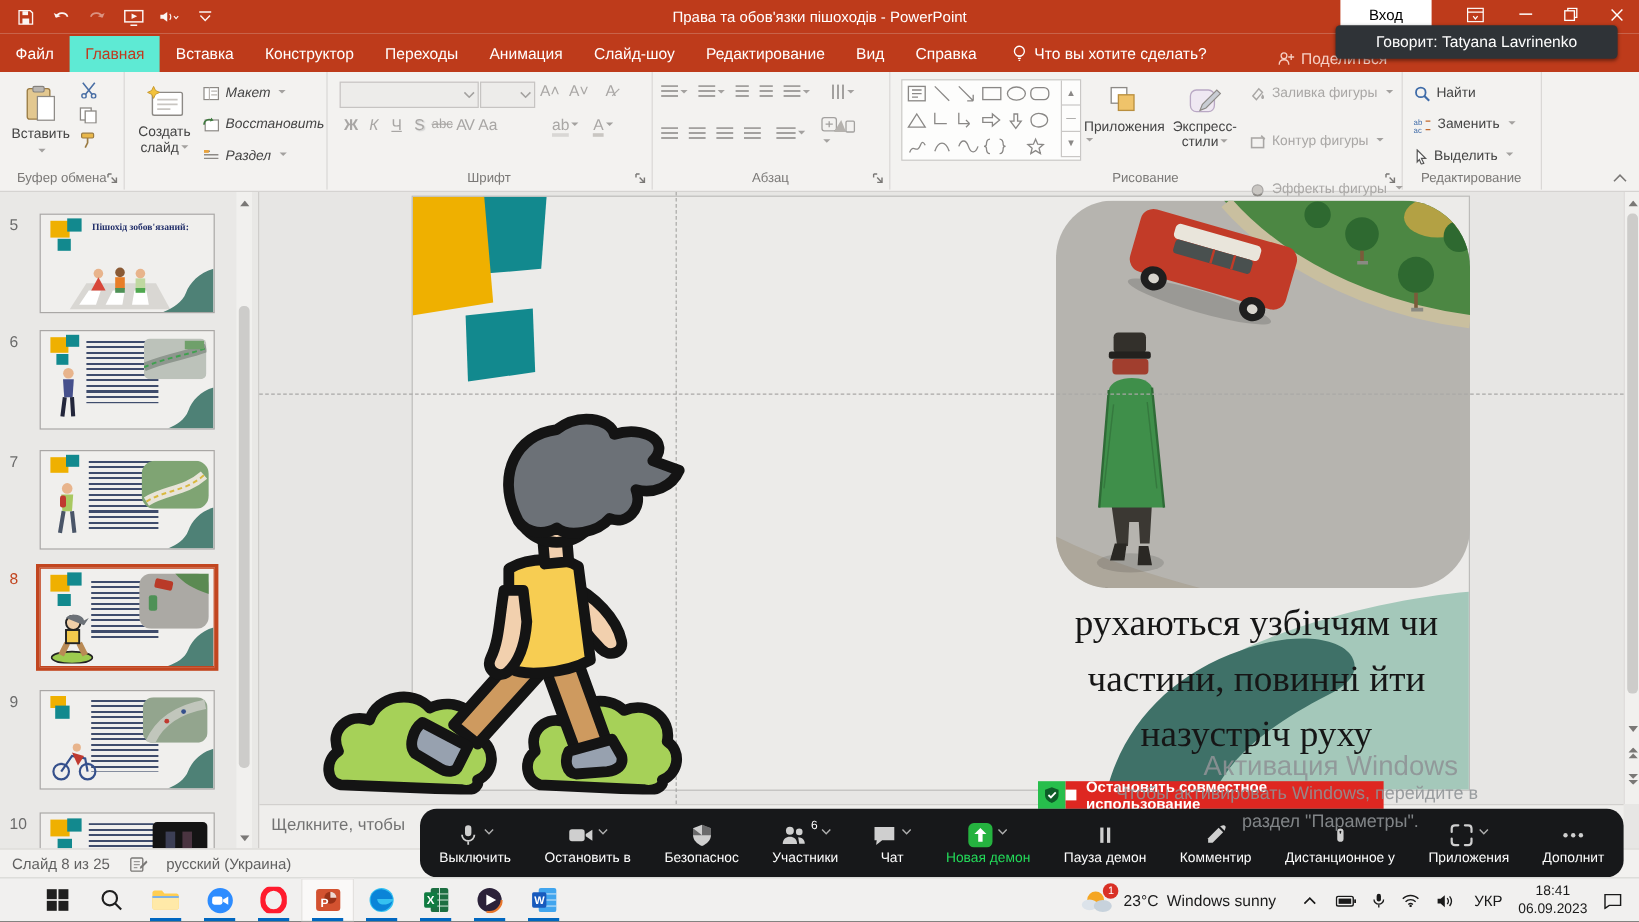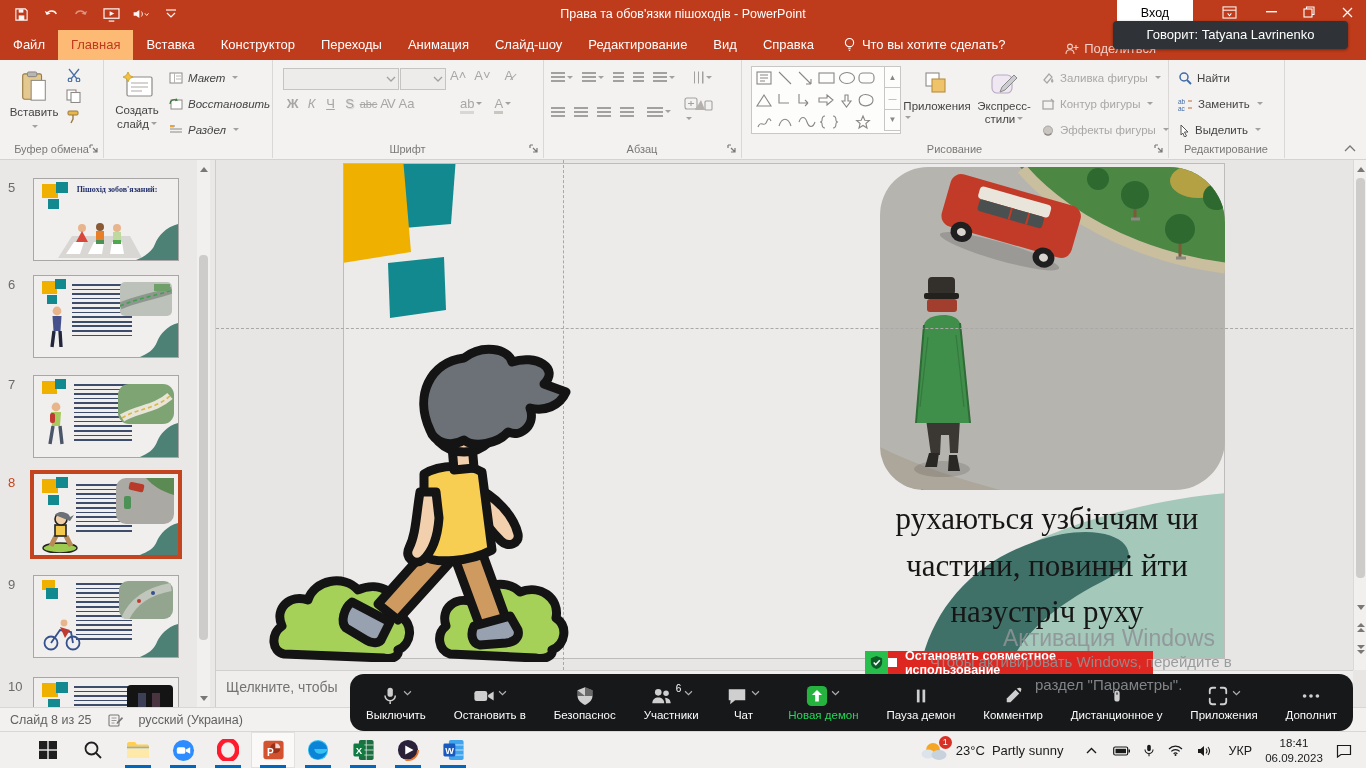--- a/index.html
+++ b/index.html
@@ -19,21 +19,21 @@
   .winctl{position:absolute;top:0;height:24px;display:flex;align-items:center;}
   .winbtn{width:34px;height:24px;display:flex;align-items:center;justify-content:center;}
 
   
   .toast{position:absolute;left:1113px;top:21px;width:235px;height:28px;background:#2F3337;border-radius:4px;
     color:#FEFEFE;font-size:13px;line-height:28px;text-align:center;z-index:60;box-shadow:0 1px 3px rgba(0,0,0,.4);}
 
   
   .tabbar{position:absolute;left:0;top:28px;width:1366px;height:32px;background:#BE3B1B;z-index:39;display:flex;align-items:flex-end;}
   .tab{color:#fff;font-size:13px;padding:7px 13px 8px 13px;white-space:nowrap;}
-  .tab.active{background:#fdba74;color:#C0391E;}
+  .tab.active{background:#5eead4;color:#C0391E;}
   .tellme{display:flex;align-items:center;gap:6px;color:#fff;font-size:13px;padding:7px 10px 8px 16px;white-space:nowrap;}
   .share{position:absolute;right:210px;bottom:4px;color:#F6CFC4;font-size:13px;display:flex;gap:5px;align-items:center;}
 
   
   .ribbon{position:absolute;left:0;top:60px;width:1366px;height:99px;background:#F3F2F0;border-bottom:1px solid #D5D3D1;z-index:30;}
   .rgroup{position:absolute;top:0;height:98px;border-right:1px solid #DAD8D6;}
   .rlabel{position:absolute;bottom:3px;left:0;right:0;text-align:center;font-size:11px;color:#7A7876;white-space:nowrap;}
   .launcher{position:absolute;bottom:4px;right:4px;width:10px;height:10px;}
   .bigbtn{display:flex;flex-direction:column;align-items:center;gap:3px;font-size:11.5px;color:#444;padding-top:7px;}
   .smallrow{display:flex;align-items:center;gap:5px;height:20px;font-size:11.5px;color:#444;white-space:nowrap;}
@@ -429,21 +429,21 @@
         </svg>
         <span><span>Приложения</span><span class="dd"></span></span>
       </div>
       <div class="abs bigbtn" style="left:232px;top:4px;width:62px;">
         <svg width="28" height="26" viewBox="0 0 28 26">
           <rect x="2" y="4" width="20" height="18" rx="5" fill="#EFE8F2" stroke="#B9A8C4" stroke-width="1.1"></rect>
           <path d="M12 16 L24 4 l3 3 -12 12 -5 2 Z" fill="#C9CDD4" stroke="#8D8A86" stroke-width="1"></path>
         </svg>
         <span style="text-align:center;line-height:1.15;"><span>Экспресс-</span><br><span>стили</span><span class="dd"></span></span>
       </div>
-      <div class="abs" style="left:300px;top:8px;display:flex;flex-direction:column;gap:6px;">
+      <div class="abs" style="left:300px;top:8px;display:flex;flex-direction:column;gap:20px;">
         <span class="smallrow dis">
           <svg width="14" height="13" viewBox="0 0 14 13">
               <path d="M3 8 L8 2 l3 3 -5 6 Z" fill="none" stroke="#A9A7A5" stroke-width="1.2"></path>
               <path d="M12 9 c0 2 2.4 2 2.4 0 c0 -1 -1.2 -2.4 -1.2 -2.4 s-1.2 1.4 -1.2 2.4 Z" fill="#A9A7A5" transform="translate(-2,0)"></path>
             </svg>
           <span>Заливка фигуры</span>
             <span class="dd"></span>
           </span>
         <span class="smallrow dis">
           <svg width="14" height="13" viewBox="0 0 14 13">
@@ -989,21 +989,21 @@
     <div class="tray">
       <span style="position:relative;margin-right:8px;">
         <svg width="28" height="22" viewBox="0 0 28 22">
             <circle cx="13" cy="10" r="7" fill="#F5A623"></circle>
             <ellipse cx="8" cy="14" rx="6.5" ry="4.5" fill="#DCE3EA"></ellipse>
             <ellipse cx="19" cy="15" rx="7.5" ry="5" fill="#C7D2DC"></ellipse>
           </svg>
         <span style="position:absolute;right:-4px;top:-4px;width:13px;height:13px;border-radius:50%;background:#D93025;color:#fff;font-size:9px;line-height:13px;text-align:center;">1</span>
       </span>
       <span>23°C</span>
-      <span style="margin:0 14px 0 7px;">Partly sunny</span>
+      <span style="margin:0 14px 0 7px;">Windows sunny</span>
       <span style="margin:0 9px;">
           <svg width="11" height="7" viewBox="0 0 11 7">
             <path d="M1 6 L5.5 1.5 L10 6" fill="none" stroke="#1A1A1A" stroke-width="1.4"></path>
           </svg>
         </span>
       <span style="margin:0 7px;">
           <svg width="17" height="10" viewBox="0 0 17 10">
             <rect x="0.7" y="1" width="14" height="8" rx="1.5" fill="none" stroke="#1A1A1A" stroke-width="1.2"></rect>
             <rect x="15.5" y="3.5" width="1.5" height="3" fill="#1A1A1A"></rect>
             <rect x="2.5" y="2.8" width="10.5" height="4.4" fill="#1A1A1A"></rect>

